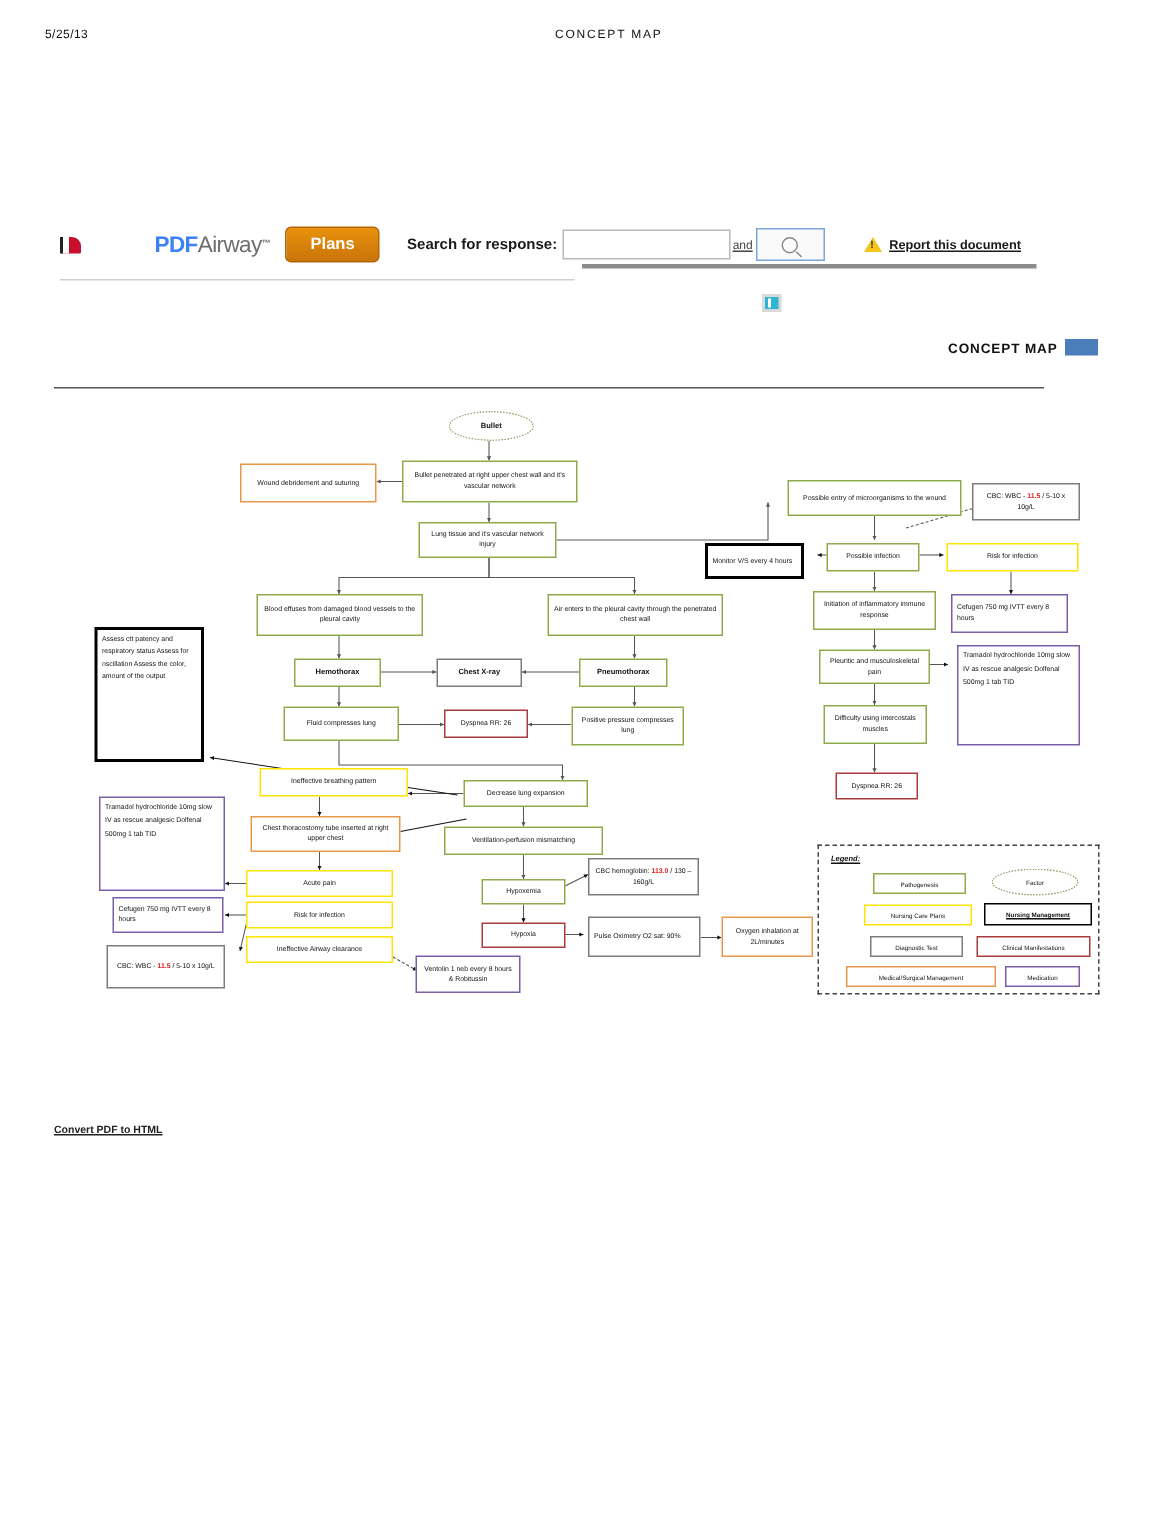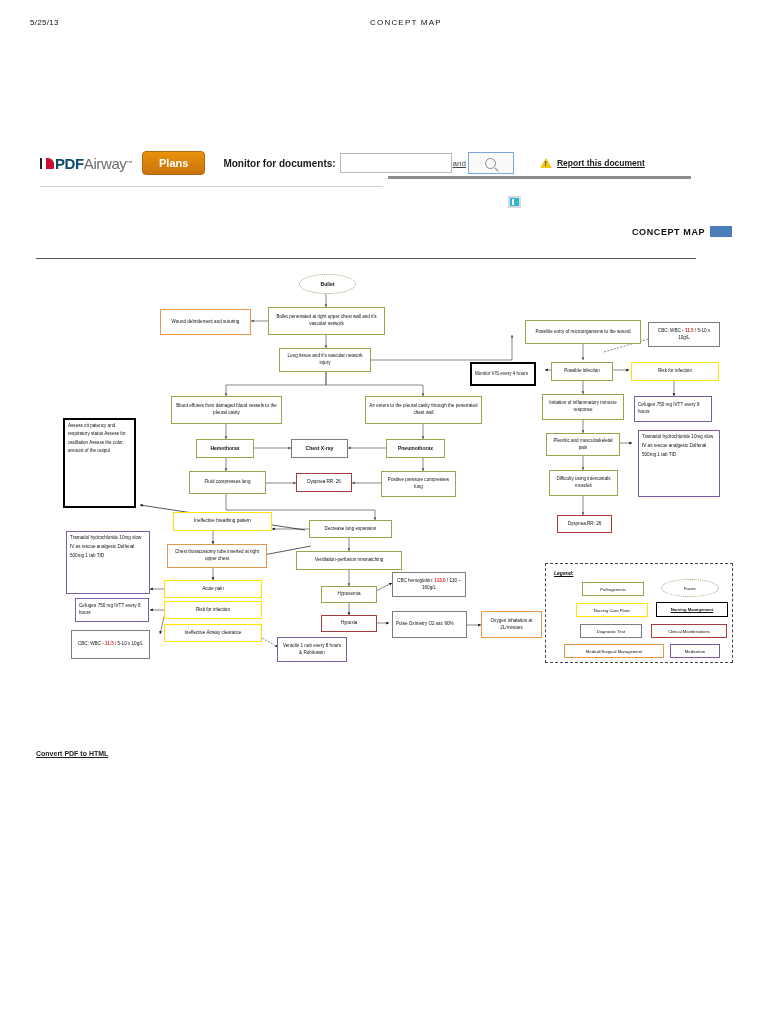--- a/index.html
+++ b/index.html
@@ -15,21 +15,21 @@
 
   
   .print-date{position:absolute;left:30px;top:18px;font-size:8px;letter-spacing:.3px;color:#111;}
   .print-title{position:absolute;left:370px;top:18px;font-size:8px;letter-spacing:1.2px;color:#111;}
 
   
   .toolbar{position:absolute;left:40px;top:150px;height:26px;display:flex;align-items:center;}
   .logo{display:flex;align-items:center;font-size:15px;font-weight:bold;letter-spacing:-.4px;}
   .logo .flag{width:14px;height:11px;background:#c8102e;border-radius:1px 6px 1px 1px;margin-right:1px;position:relative;}
   .logo .flag::after{content:"";position:absolute;left:0;top:0;width:4px;height:11px;background:#fff;border-left:2px solid #222;}
-  .logo .pdf{color:#0c4a6e;}
+  .logo .pdf{color:#3b82f6;margin-left:48px;}
   .logo .online{color:#6d6d6d;font-weight:normal;}
   .logo .tm{font-size:6px;color:#6d6d6d;vertical-align:super;}
   .upload-btn{margin-left:10px;background:linear-gradient(#e8920c,#c9740a);color:#fff;font-size:11px;font-weight:bold;
     padding:5px 16px;border-radius:4px;border:1px solid #b3660a;}
   .search-label{margin-left:18px;font-size:10px;font-weight:bold;color:#1a1a1a;}
   .search-input{margin-left:4px;width:106px;height:16px;border:1px solid #b9b9b9;background:#fff;}
   .search-and{margin-left:1px;font-size:8px;color:#444;text-decoration:underline;}
   .search-btn{margin-left:2px;width:44px;height:20px;border:1px solid #7aa7d8;background:#fafafa;display:flex;align-items:center;justify-content:center;}
   .mag{width:9px;height:9px;border:1.4px solid #8a8a8a;border-radius:50%;position:relative;display:inline-block;}
   .mag::after{content:"";position:absolute;right:-4px;bottom:-3px;width:5px;height:1.4px;background:#8a8a8a;transform:rotate(45deg);}
@@ -86,21 +86,21 @@
   <div class="print-title">CONCEPT MAP</div>
 
   <div class="toolbar">
     <div class="logo">
       <span class="flag"></span>
       <span class="pdf">PDF</span>
       <span class="online">Airway</span>
       <span class="tm">™</span>
     </div>
     <div class="upload-btn">Plans</div>
-    <div class="search-label">Monitor for documents:</div>
+    <div class="search-label">Search for response:</div>
     <input class="search-input" placeholder="" style="">
     <span class="search-and">and</span>
     <div class="search-btn">
       <span class="mag"></span>
     </div>
     <div class="report">
       <span class="warn"></span>
       <span class="report-link">Report this document</span>
     </div>
   </div>

